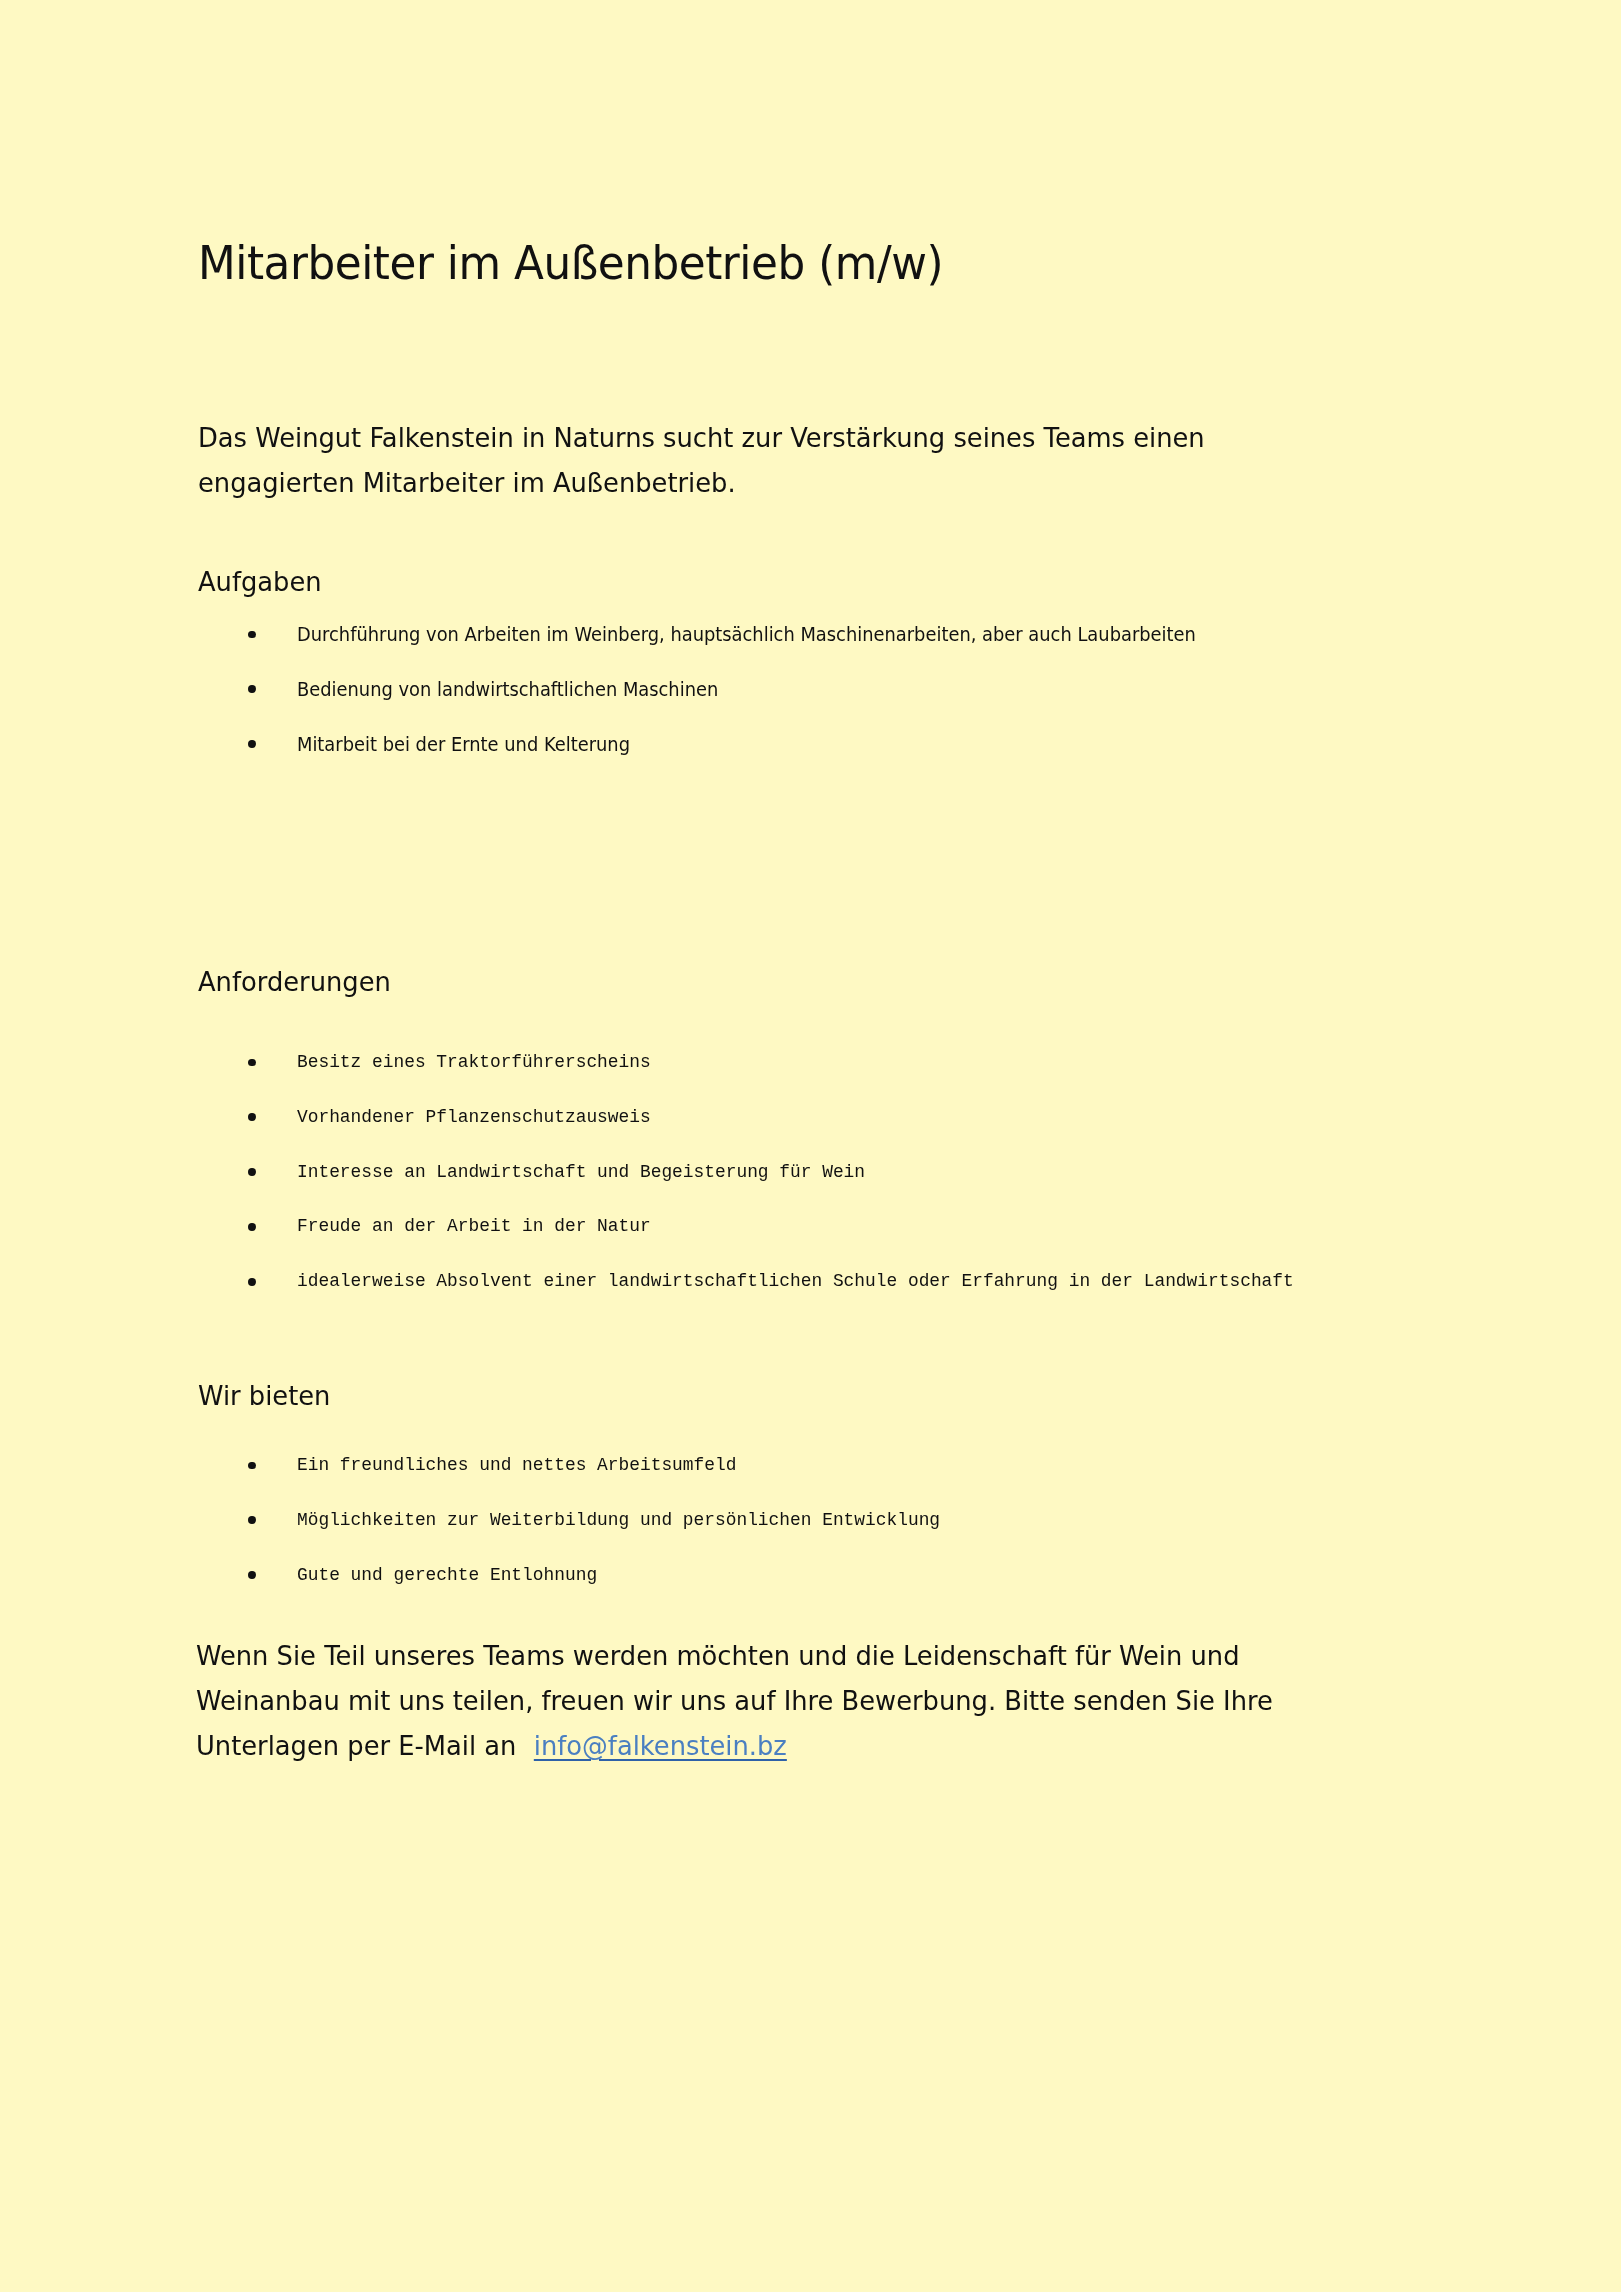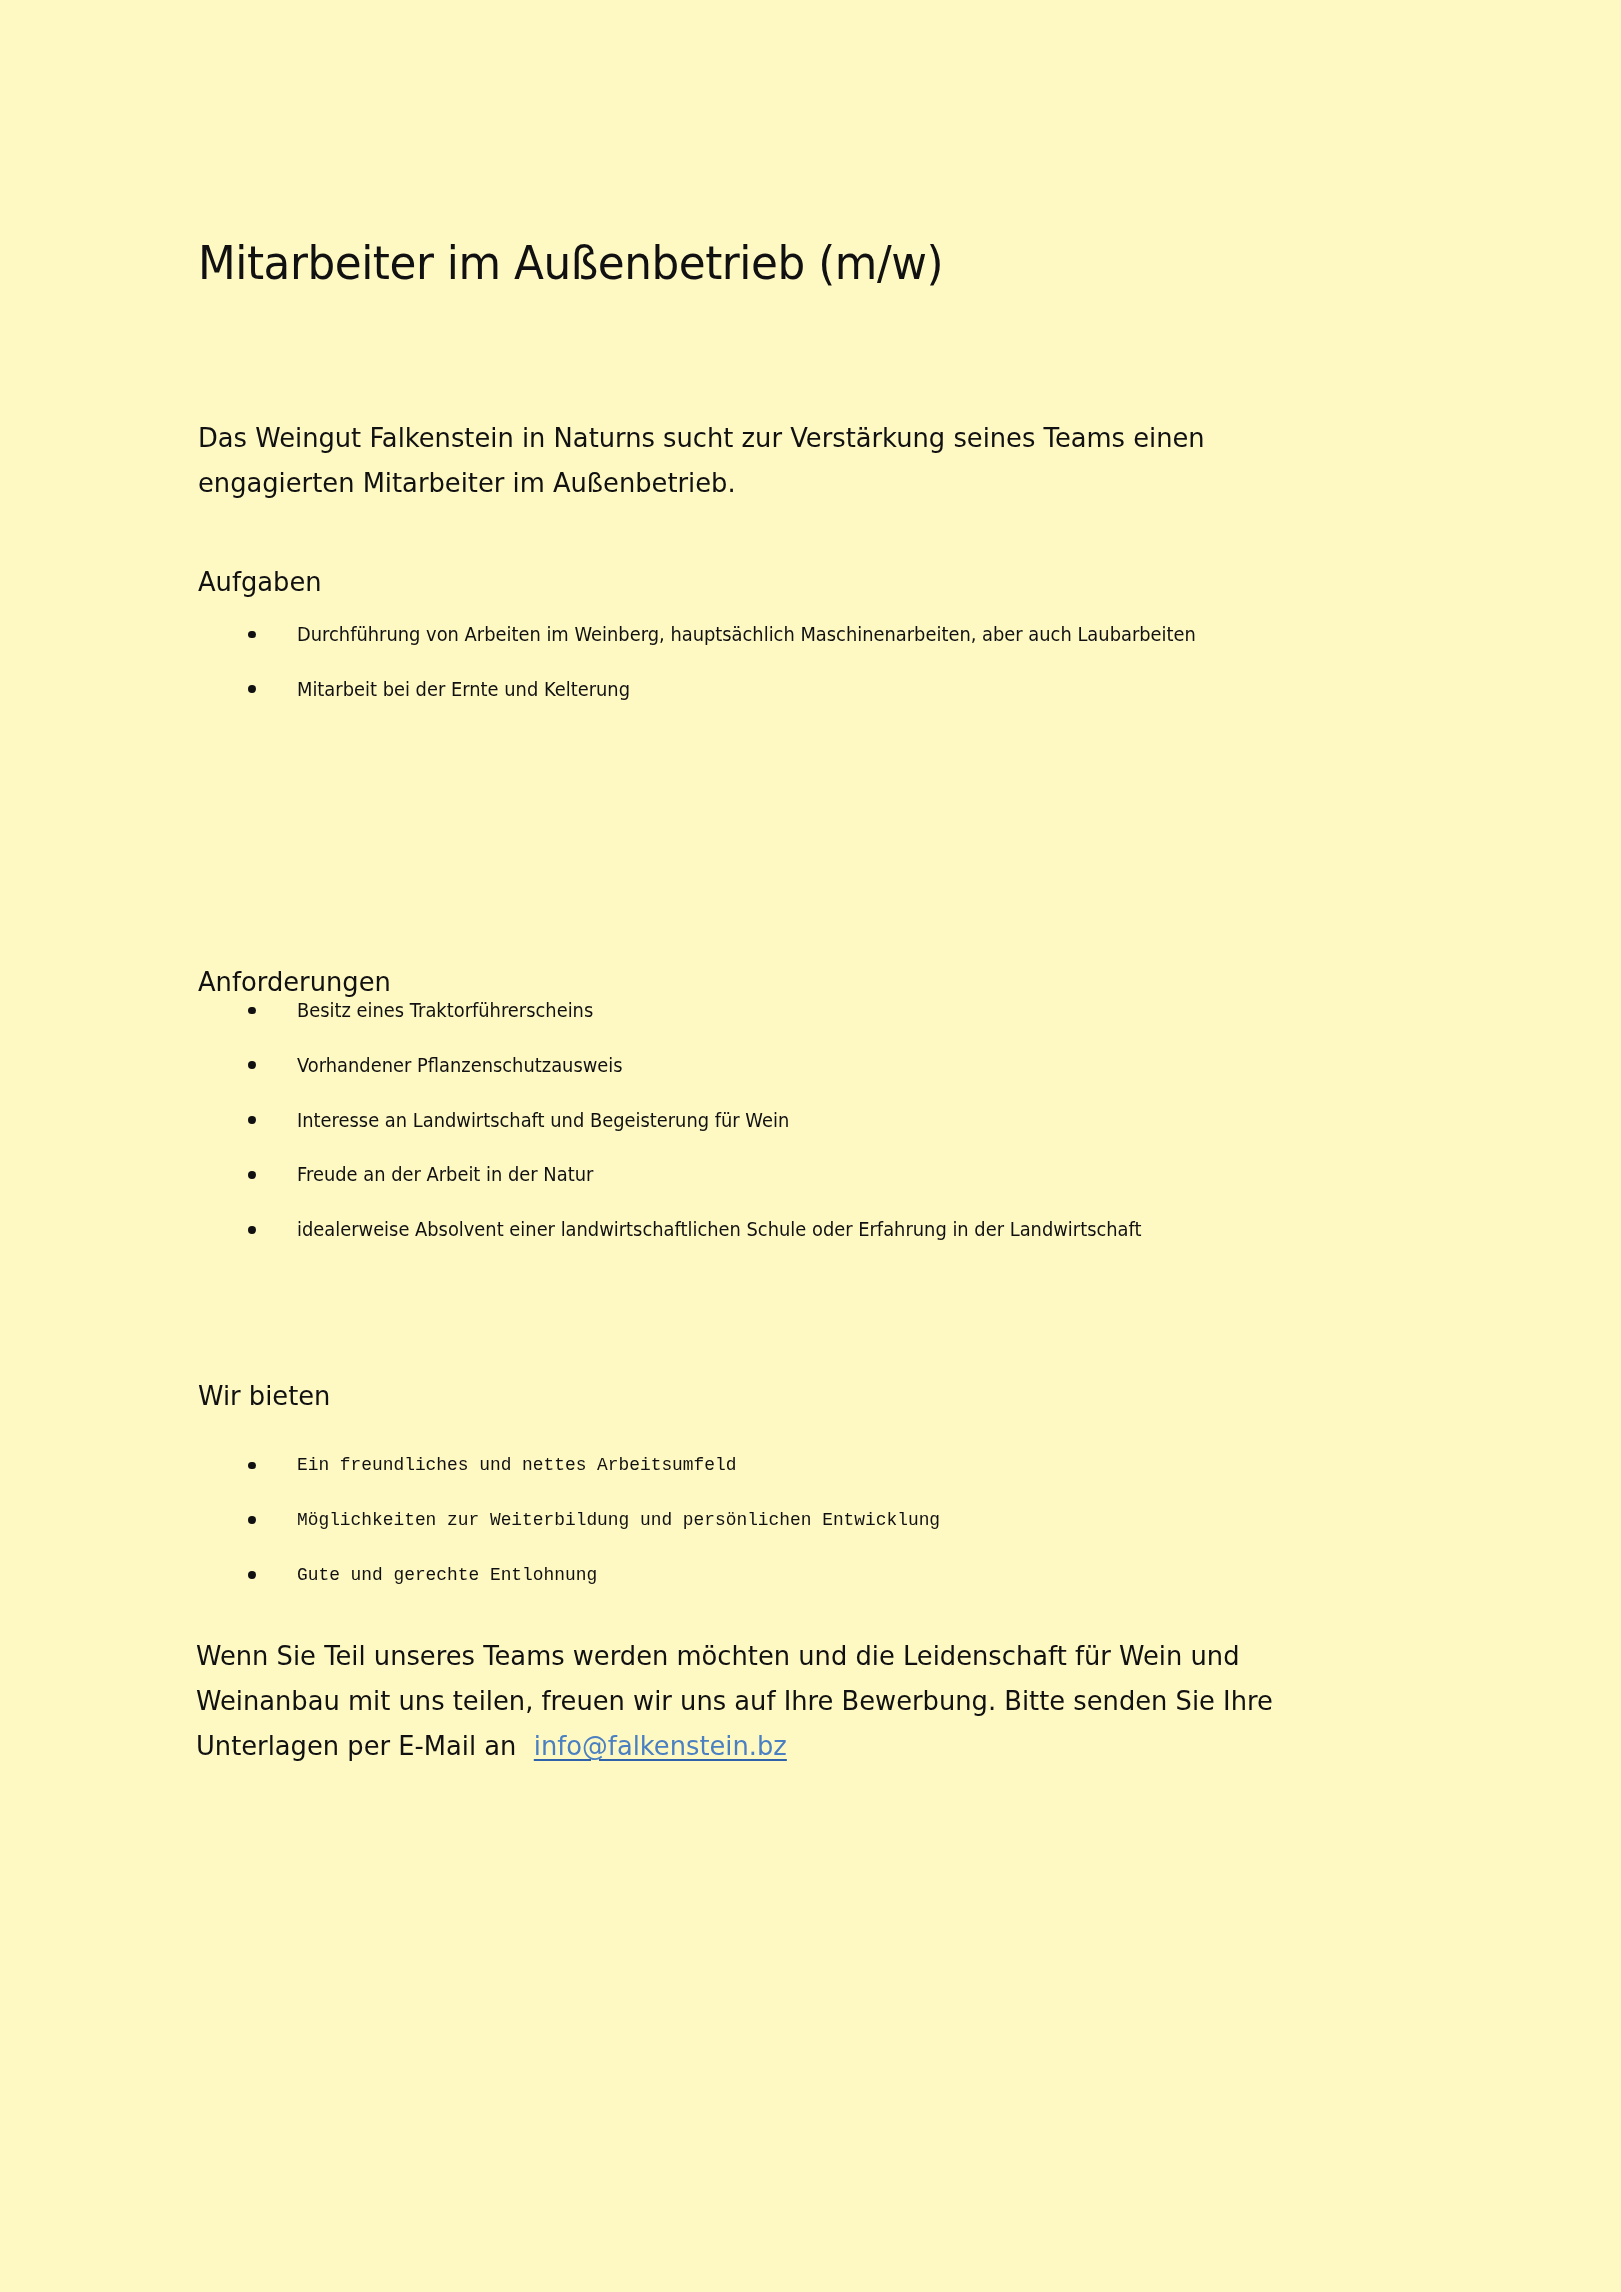--- a/index.html
+++ b/index.html
@@ -115,26 +115,30 @@
   <p class="intro text">Das Weingut Falkenstein in Naturns sucht zur Verstärkung seines Teams einen engagierten Mitarbeiter im Außenbetrieb.</p>
 
   <h2 class="section-heading" style="top:559px;">Aufgaben</h2>
   <ul class="list" style="top:612px;">
     <li class="list-item">
       <span class="bullet"></span>
       <span class="item-text">Durchführung von Arbeiten im Weinberg, hauptsächlich Maschinenarbeiten, aber auch Laubarbeiten</span>
     </li>
     <li class="list-item">
       <span class="bullet"></span>
+      <span class="item-text">Bedienung von landwirtschaftlichen Maschinen</span>
+    </li>
+    <li class="list-item">
+      <span class="bullet"></span>
       <span class="item-text">Mitarbeit bei der Ernte und Kelterung</span>
     </li>
   </ul>
 
   <h2 class="section-heading" style="top:959px;">Anforderungen</h2>
-  <ul class="list" style="top:988px;">
+  <ul class="list" style="top:1040px;font-family:Liberation Mono, monospace;">
     <li class="list-item">
       <span class="bullet"></span>
       <span class="item-text">Besitz eines Traktorführerscheins</span>
     </li>
     <li class="list-item">
       <span class="bullet"></span>
       <span class="item-text">Vorhandener Pflanzenschutzausweis</span>
     </li>
     <li class="list-item">
       <span class="bullet"></span>

